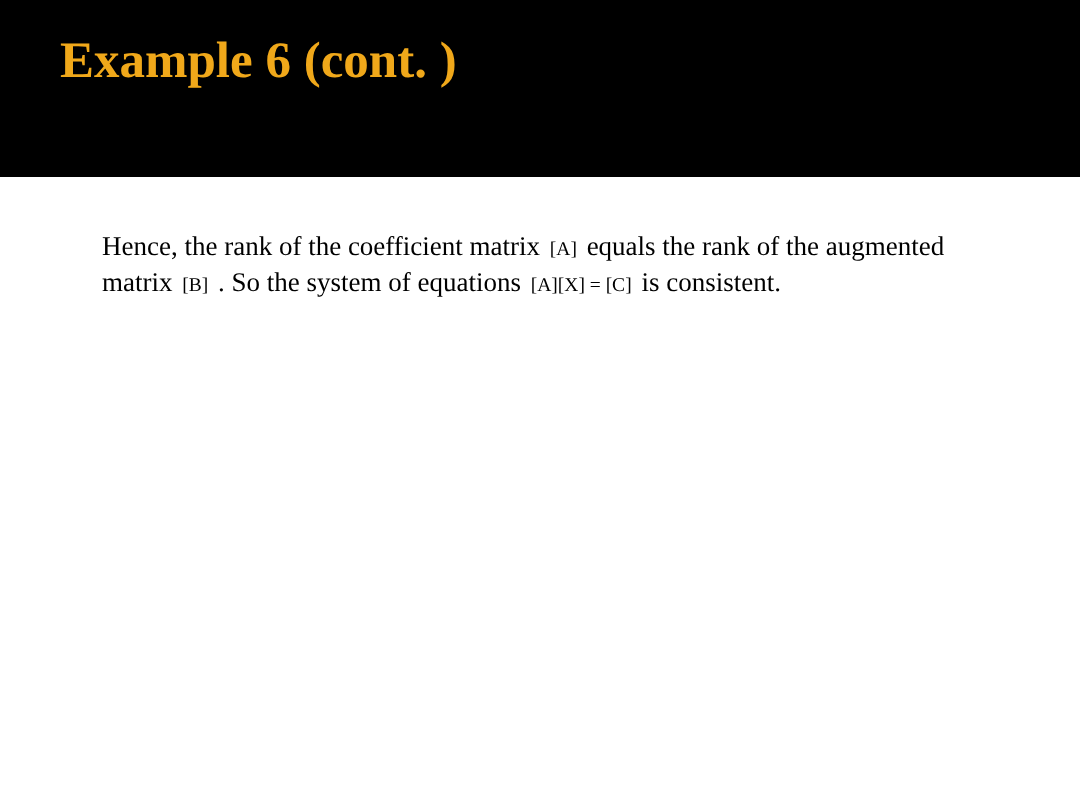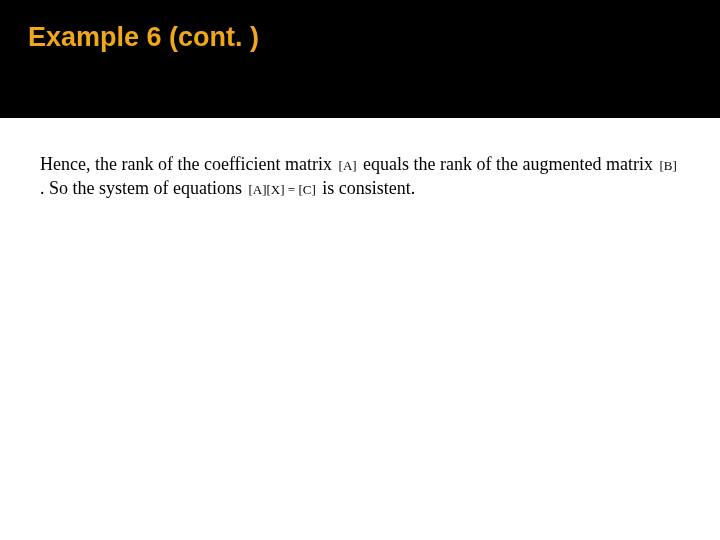--- a/index.html
+++ b/index.html
@@ -13,34 +13,36 @@
   }
   .header {
     background: #000000;
     height: 118px;
     width: 100%;
     box-sizing: border-box;
     padding: 22px 0 0 28px;
   }
   .title {
     color: #f0a81a;
-    font-family: Liberation Sans, sans-serif;
+    font-family: Liberation Serif, serif;
     font-weight: 700;
-    font-size: 27px;
+    font-size: 34px;
     letter-spacing: 0px;
+    margin-left: 12px;
   }
   .body-area {
     background: #ffffff;
     padding: 34px 40px 0 40px;
     color: #000000;
     font-size: 18px;
     line-height: 1.35;
   }
   .para {
     max-width: 640px;
+    margin-left: 28px;
   }
   .math {
     font-family: "Times New Roman", serif;
     font-size: 13px;
     padding: 0 2px;
   }
 </style>
 </head>
 <body>
 

